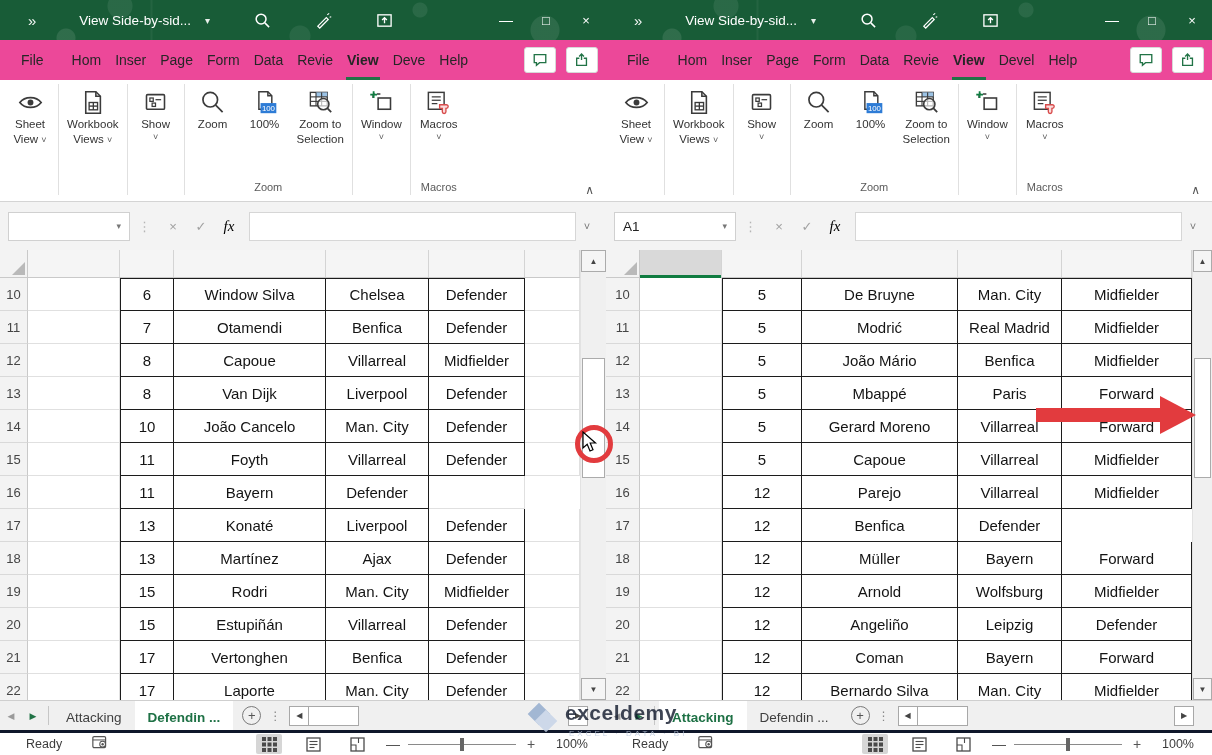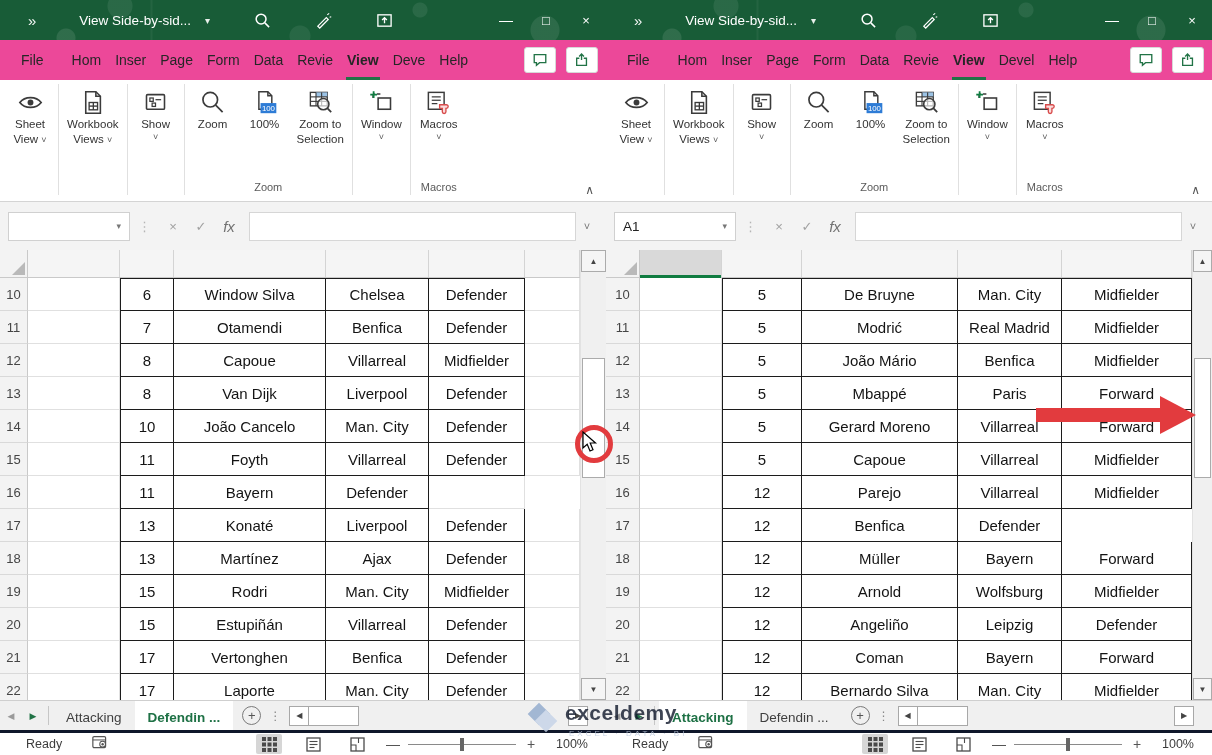--- a/index.html
+++ b/index.html
@@ -59,21 +59,21 @@
   .collapse { position:absolute; right:12px; bottom:4px; font-size:12px; color:#555; }
 
   
   .fbar { height:48px; background:#f3f3f3; display:flex; align-items:center; padding:0 8px; flex:0 0 auto; }
   .namebox { width:122px; height:29px; background:#fff; border:1px solid #d0d0d0; display:flex;
     align-items:center; padding:0 8px; font-size:13.5px; color:#222; }
   .namebox .nb-drop { margin-left:auto; font-size:9px; color:#777; }
   .fdots { color:#b5b5b5; font-size:13px; margin:0 8px; }
   .fbtn { width:28px; height:29px; display:flex; align-items:center; justify-content:center;
     color:#a0a0a0; font-size:13px; background:#f3f3f3; }
-  .fbtn.fx { color:#737373; font-family:Liberation Sans, sans-serif; font-style:italic; font-size:15px; }
+  .fbtn.fx { color:#000000; font-family:Liberation Serif, serif; font-style:italic; font-size:15px; }
   .finput { flex:1; height:29px; background:#fff; border:1px solid #d6d6d6; margin-left:6px;
     font-size:13px; padding:0 6px; display:flex; align-items:center; }
   .fexp { width:22px; text-align:center; color:#777; font-size:11px; }
 
   
   .gridwrap { flex:1 1 auto; display:flex; overflow:hidden; background:#fff; }
   .gridmain { flex:1 1 auto; display:flex; flex-direction:column; overflow:hidden; }
   .colheads { height:28px; display:flex; flex:0 0 auto; background:#f5f5f5; border-bottom:1px solid #c9c9c9; }
   .corner { position:relative; background:#f3f3f3; border-right:1px solid #c9c9c9; flex:0 0 auto; }
   .corner::after { content:""; position:absolute; right:2px; bottom:2px; width:0; height:0;

